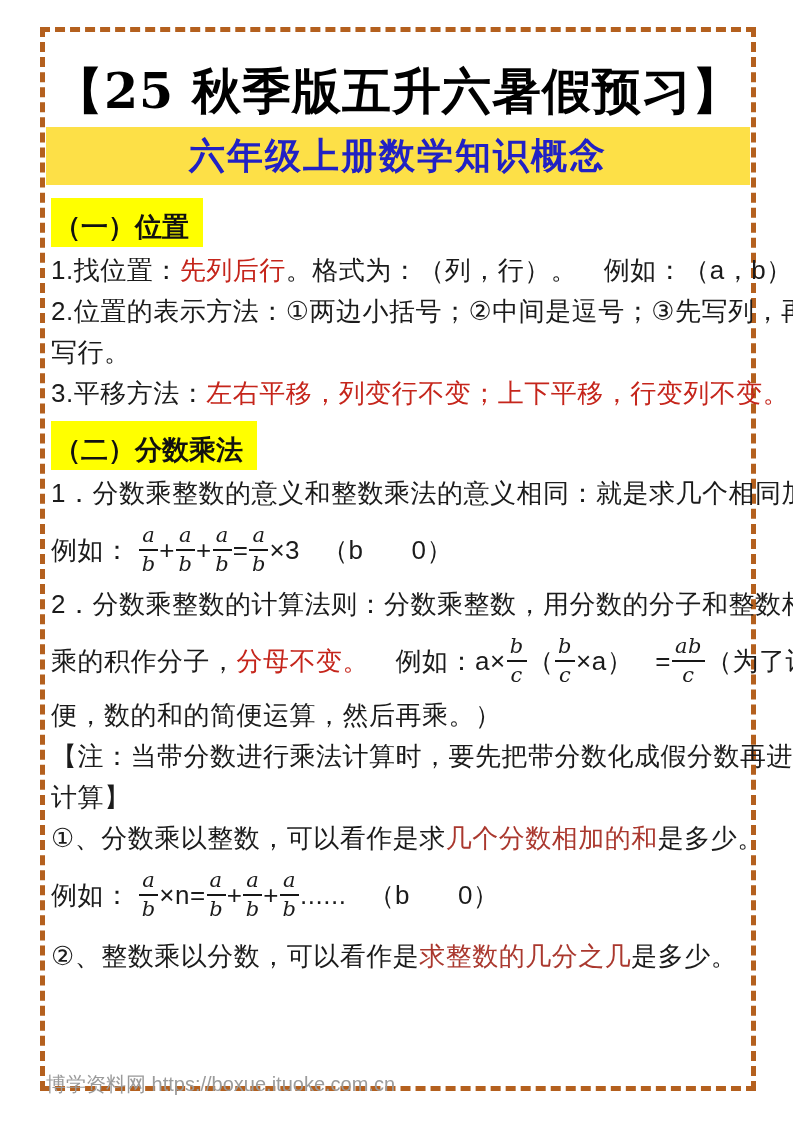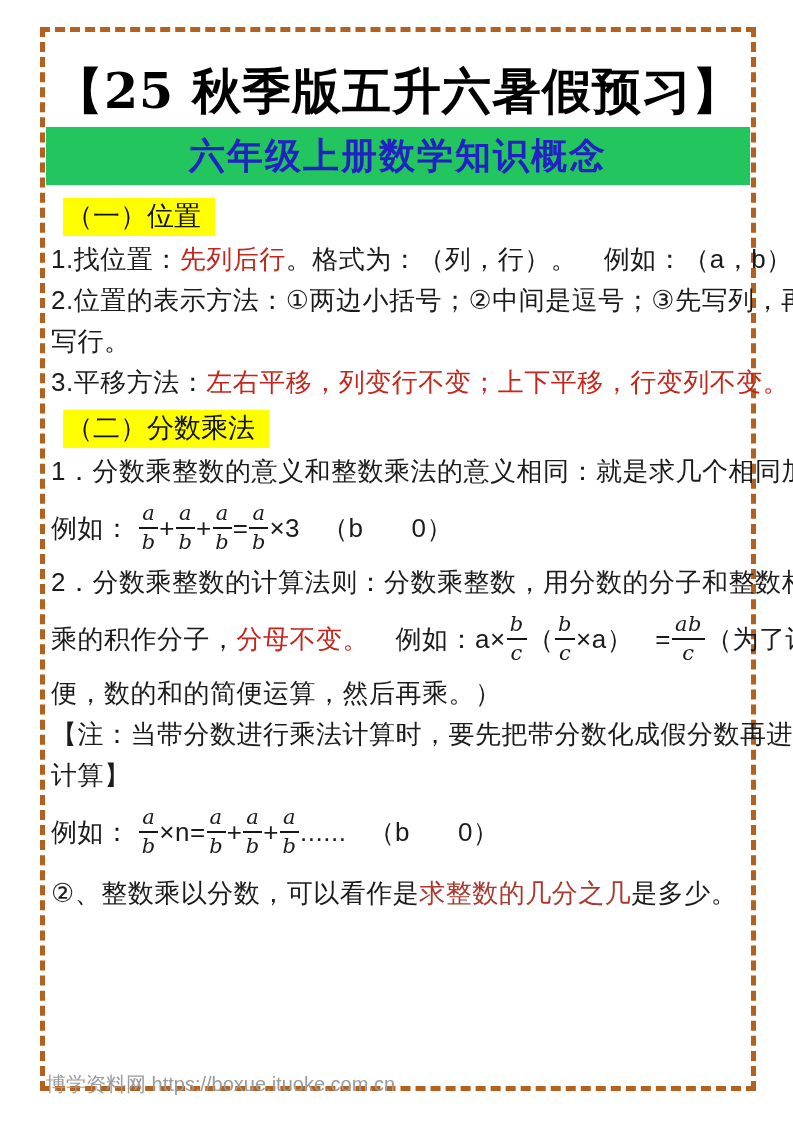--- a/index.html
+++ b/index.html
@@ -30,46 +30,45 @@
     font-family:"DejaVu Serif","Liberation Serif",serif;
     font-weight:bold;
     font-size:49px;
     line-height:56px;
     letter-spacing:1px;
     color:#000000;
     white-space:nowrap;
   }
   .subtitle-band {
     margin-top:8px;
-    background:#22c55e;
+    background:#fde047;
     height:58px;
     display:flex; align-items:center; justify-content:center;
   }
   .subtitle-band .subtitle {
     font-family:"DejaVu Serif","Liberation Serif",serif;
     font-weight:bold;
     font-size:36px;
     color:#2121c4;
     letter-spacing:2px;
     white-space:nowrap;
   }
   .content {
     padding:6px 4px 0 5px;
     font-size:26px;
   }
   .sec-head-row { margin:7px 0 3px; }
   .sec-head {
     display:inline-block;
     background:#ffff00;
-    font-weight:normal;
+    font-weight:bold;
     font-size:27px;
     line-height:36px;
-    padding:0 14px 2px 3px;
+    padding:11px 14px 2px 3px;
     color:#111111;
-    margin-left:12px;
   }
   .line {
     line-height:41px;
     white-space:nowrap;
     letter-spacing:0.5px;
   }
   .red  { color:#c5251b; }
   .dred { color:#aa382e; }
   .fline {
     line-height:64px;
@@ -147,20 +146,23 @@
       <div class="line">2．分数乘整数的计算法则：分数乘整数，用分数的分子和整数相</div>
 
       <div class="fline tall">
         <span>乘的积作分子，</span><span class="red">分母不变。</span><span>　例如：a×</span><span class="frac"><span class="fn">b</span><span class="fd">c</span></span><span class="op">（</span><span class="frac"><span class="fn">b</span><span class="fd">c</span></span><span class="op">×a）</span><span class="gaps"></span><span class="op">=</span><span class="frac"><span class="fn">ab</span><span class="fd">c</span></span><span>（为了计算简</span>
       </div>
 
       <div class="line">便，数的和的简便运算，然后再乘。）</div>
       <div class="line">【注：当带分数进行乘法计算时，要先把带分数化成假分数再进行</div>
       <div class="line">计算】</div>
 
+      <div class="line">
+        <span>①、分数乘以整数，可以看作是求</span><span class="dred">几个分数相加的和</span><span>是多少。</span>
+      </div>
 
       <div class="fline tall">
         <span>例如：</span>
         <span class="frac"><span class="fn">a</span><span class="fd">b</span></span><span class="op">×n=</span><span class="frac"><span class="fn">a</span><span class="fd">b</span></span><span class="op">+</span><span class="frac"><span class="fn">a</span><span class="fd">b</span></span><span class="op">+</span><span class="frac"><span class="fn">a</span><span class="fd">b</span></span><span class="op">......</span><span class="gaps"></span><span>（b</span><span class="gapw"></span><span>0）</span>
       </div>
 
       <div class="line" style="margin-top:9px;">
         <span>②、整数乘以分数，可以看作是</span><span class="dred">求整数的几分之几</span><span>是多少。</span>
       </div>
 

